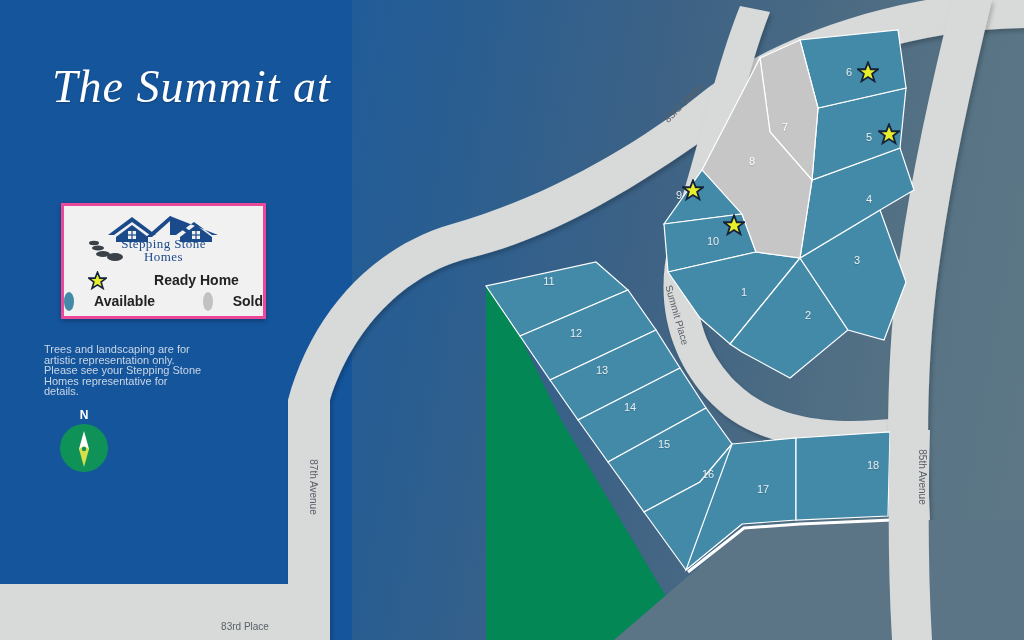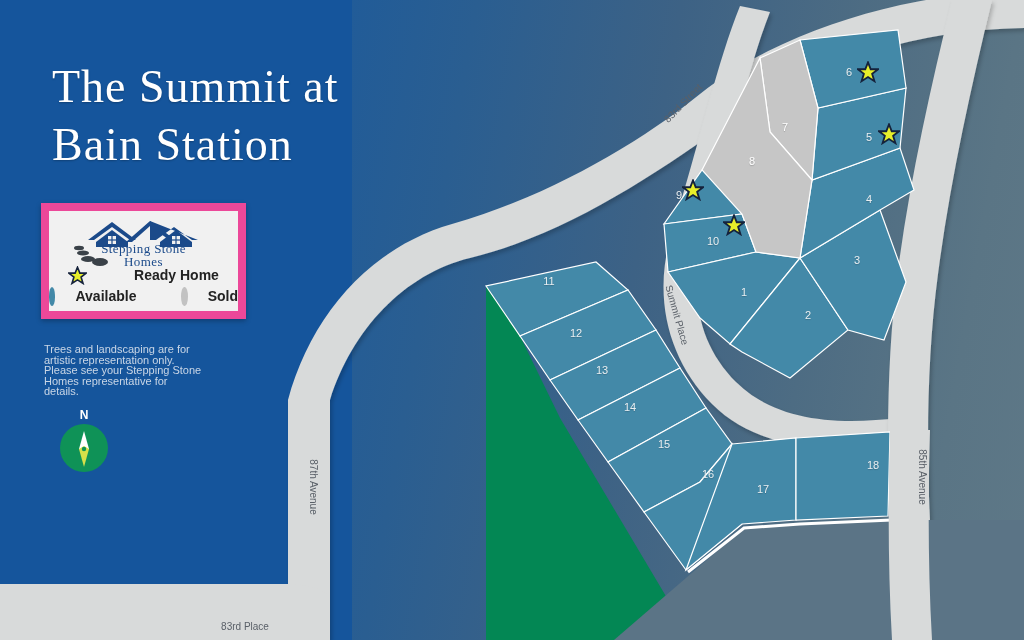--- a/index.html
+++ b/index.html
@@ -19,26 +19,26 @@
   .map{position:absolute;left:0;top:0;width:1024px;height:640px;}
 
   
   .title{
     position:absolute;left:52px;top:58px;width:420px;
     font-family:"Liberation Serif", serif;
     color:#ffffff;font-size:46px;line-height:58px;
     letter-spacing:1px;font-weight:400;
     text-shadow:0 1px 2px rgba(0,0,0,.25);
   }
-  .title-line{display:block;white-space:nowrap;}
+  .title-line{display:block;white-space:nowrap;font-style:italic;}
 
   
   .legend{
-    position:absolute;left:41px;top:203px;width:205px;height:116px;
-    background:#f1f1f1;border:8px solid #ec4899;box-sizing:border-box;
+    position:absolute;left:61px;top:203px;width:205px;height:116px;
+    background:#f1f1f1;border:3px solid #ec4899;box-sizing:border-box;
     box-shadow:0 2px 5px rgba(0,0,0,.28);
   }
   .logo{position:relative;height:60px;margin-top:4px;}
   .logo-roofs{position:absolute;left:50%;top:3px;transform:translateX(-50%);}
   .logo-stones{position:absolute;left:24px;top:29px;}
   .logo-txt{
     position:absolute;left:0;right:0;top:27px;text-align:center;
     font-family:"Liberation Serif", serif;color:#1b4a8a;
     font-size:13px;line-height:13px;letter-spacing:.4px;
   }
@@ -221,21 +221,20 @@
   </svg>
   <svg class="star" style="left:693px;top:190px;" width="22" height="22" viewBox="0 0 24 24">
     <path d="M12 1.5 L15 9 L23 9 L16.5 14 L19 22 L12 17.5 L5 22 L7.5 14 L1 9 L9 9 Z" fill="#e8ef2a" stroke="#15223b" stroke-width="2"></path>
   </svg>
   <svg class="star" style="left:734px;top:225px;" width="22" height="22" viewBox="0 0 24 24">
     <path d="M12 1.5 L15 9 L23 9 L16.5 14 L19 22 L12 17.5 L5 22 L7.5 14 L1 9 L9 9 Z" fill="#e8ef2a" stroke="#15223b" stroke-width="2"></path>
   </svg>
 
   <div class="title">
     <span class="title-line">The Summit at</span>
-    <span class="title-line">Bain Station</span>
   </div>
 
   <div class="legend">
     <div class="logo">
       <svg class="logo-roofs" width="116" height="30" viewBox="0 0 116 30">
         <path d="M2 22 L26 4 L50 22 L44 22 L26 9 L8 22 Z" fill="#1b4a8a"></path>
         <path d="M10 24 L26 12 L42 24 L42 29 L10 29 Z" fill="#1b4a8a"></path>
         <rect x="22" y="18" width="8" height="8" fill="#f1f1f1"></rect>
         <rect x="25.4" y="18" width="1.2" height="8" fill="#1b4a8a"></rect>
         <rect x="22" y="21.4" width="8" height="1.2" fill="#1b4a8a"></rect>

